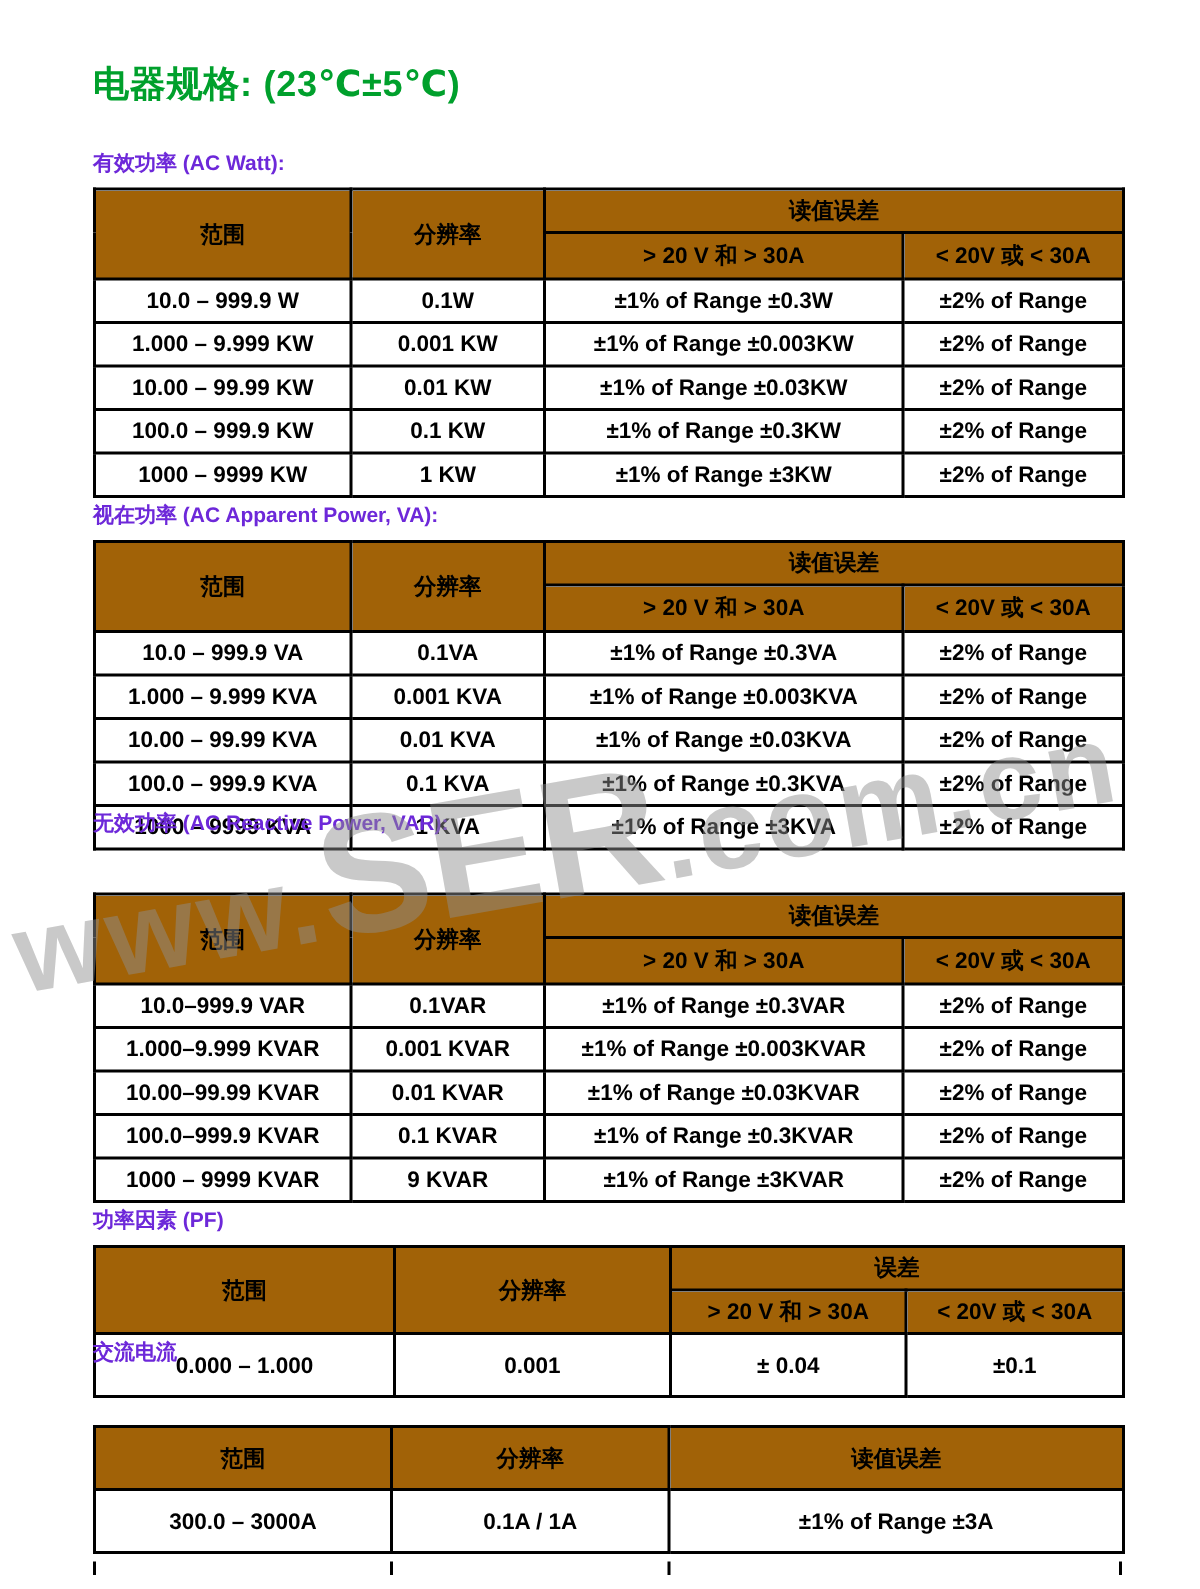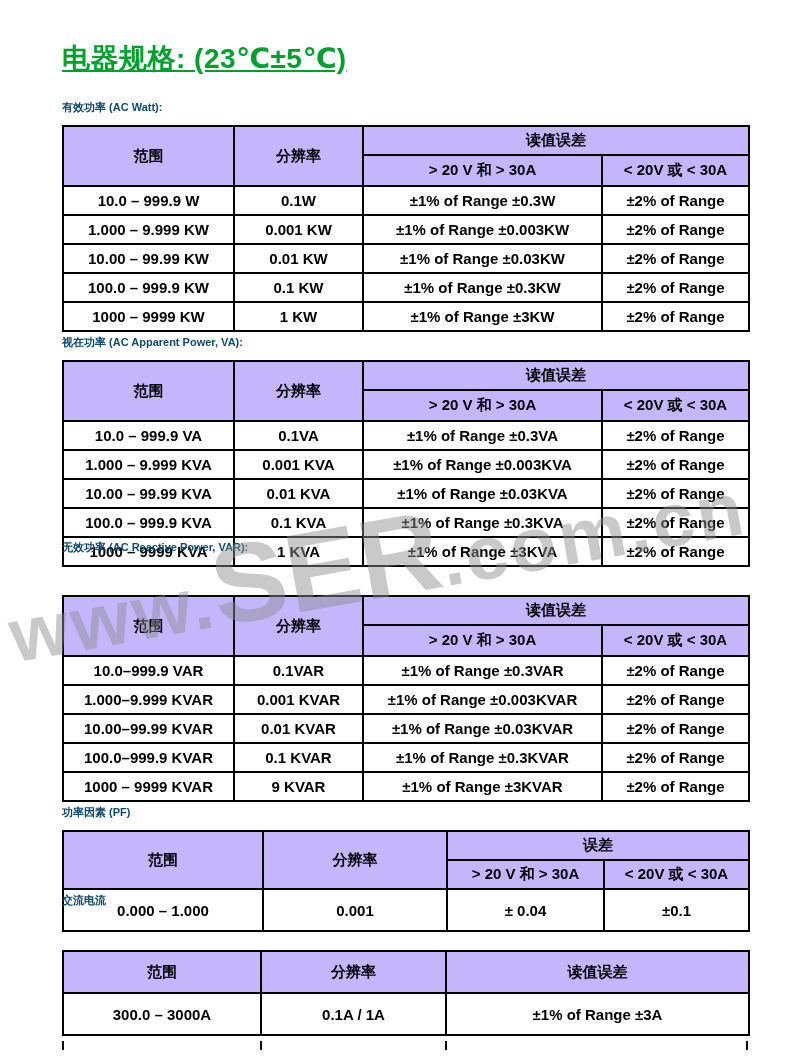--- a/index.html
+++ b/index.html
@@ -3,38 +3,38 @@
 <meta charset="utf-8">
 <style>
   html,body{margin:0;padding:0;background:#ffffff;}
   .page{
     position:relative;width:800px;height:1059px;background:#ffffff;
     font-family:"Liberation Sans","DejaVu Sans",sans-serif;color:#000;
     overflow:hidden;
   }
   .page-title{
     position:absolute;left:62px;top:40px;
-    font-size:28px;font-weight:bold;color:#00a02c;letter-spacing:0.5px;text-decoration:underline;
+    font-size:24px;font-weight:bold;color:#00a02c;letter-spacing:0.5px;
   }
   .sec-title{
     position:absolute;left:62px;
-    font-size:11px;font-weight:bold;color:#0c4a6e;white-space:nowrap;
+    font-size:14px;font-weight:bold;color:#6d28d9;white-space:nowrap;
   }
   #sec1{top:100px}#sec2{top:335px}#sec3{top:540px}#sec4{top:805px}#sec5{top:893px}
   table.spec{
     position:absolute;left:62px;width:686px;
     border-collapse:collapse;table-layout:fixed;background:#fff;
     border:2px solid #000;
   }
   #t1{top:125px}#t2{top:360px}#t3{top:595px}#t4{top:830px}#t5{top:950px}
   table.spec th,table.spec td{
     border:2px solid #000;text-align:center;vertical-align:middle;
     padding:0 2px;font-size:15px;font-weight:bold;overflow:hidden;white-space:nowrap;
   }
-  table.spec th{background:#c4b5fd;margin-top:32px;}
+  table.spec th{background:#a16207;margin-top:32px;}
   table.spec td{background:#ffffff;}
   tr.hrow1{height:29px}
   tr.hrow2{height:31px}
   tr.drow{height:29px}
   #t4 tr.hrow1,#t4 tr.hrow2{height:29px}
   #t4 tr.drow,#t5 tr{height:42px}
   .watermark{
     position:absolute;left:8px;top:560px;z-index:5;
     transform:rotate(-10deg);transform-origin:0 50%;
     font-size:76px;font-weight:bold;letter-spacing:3px;

